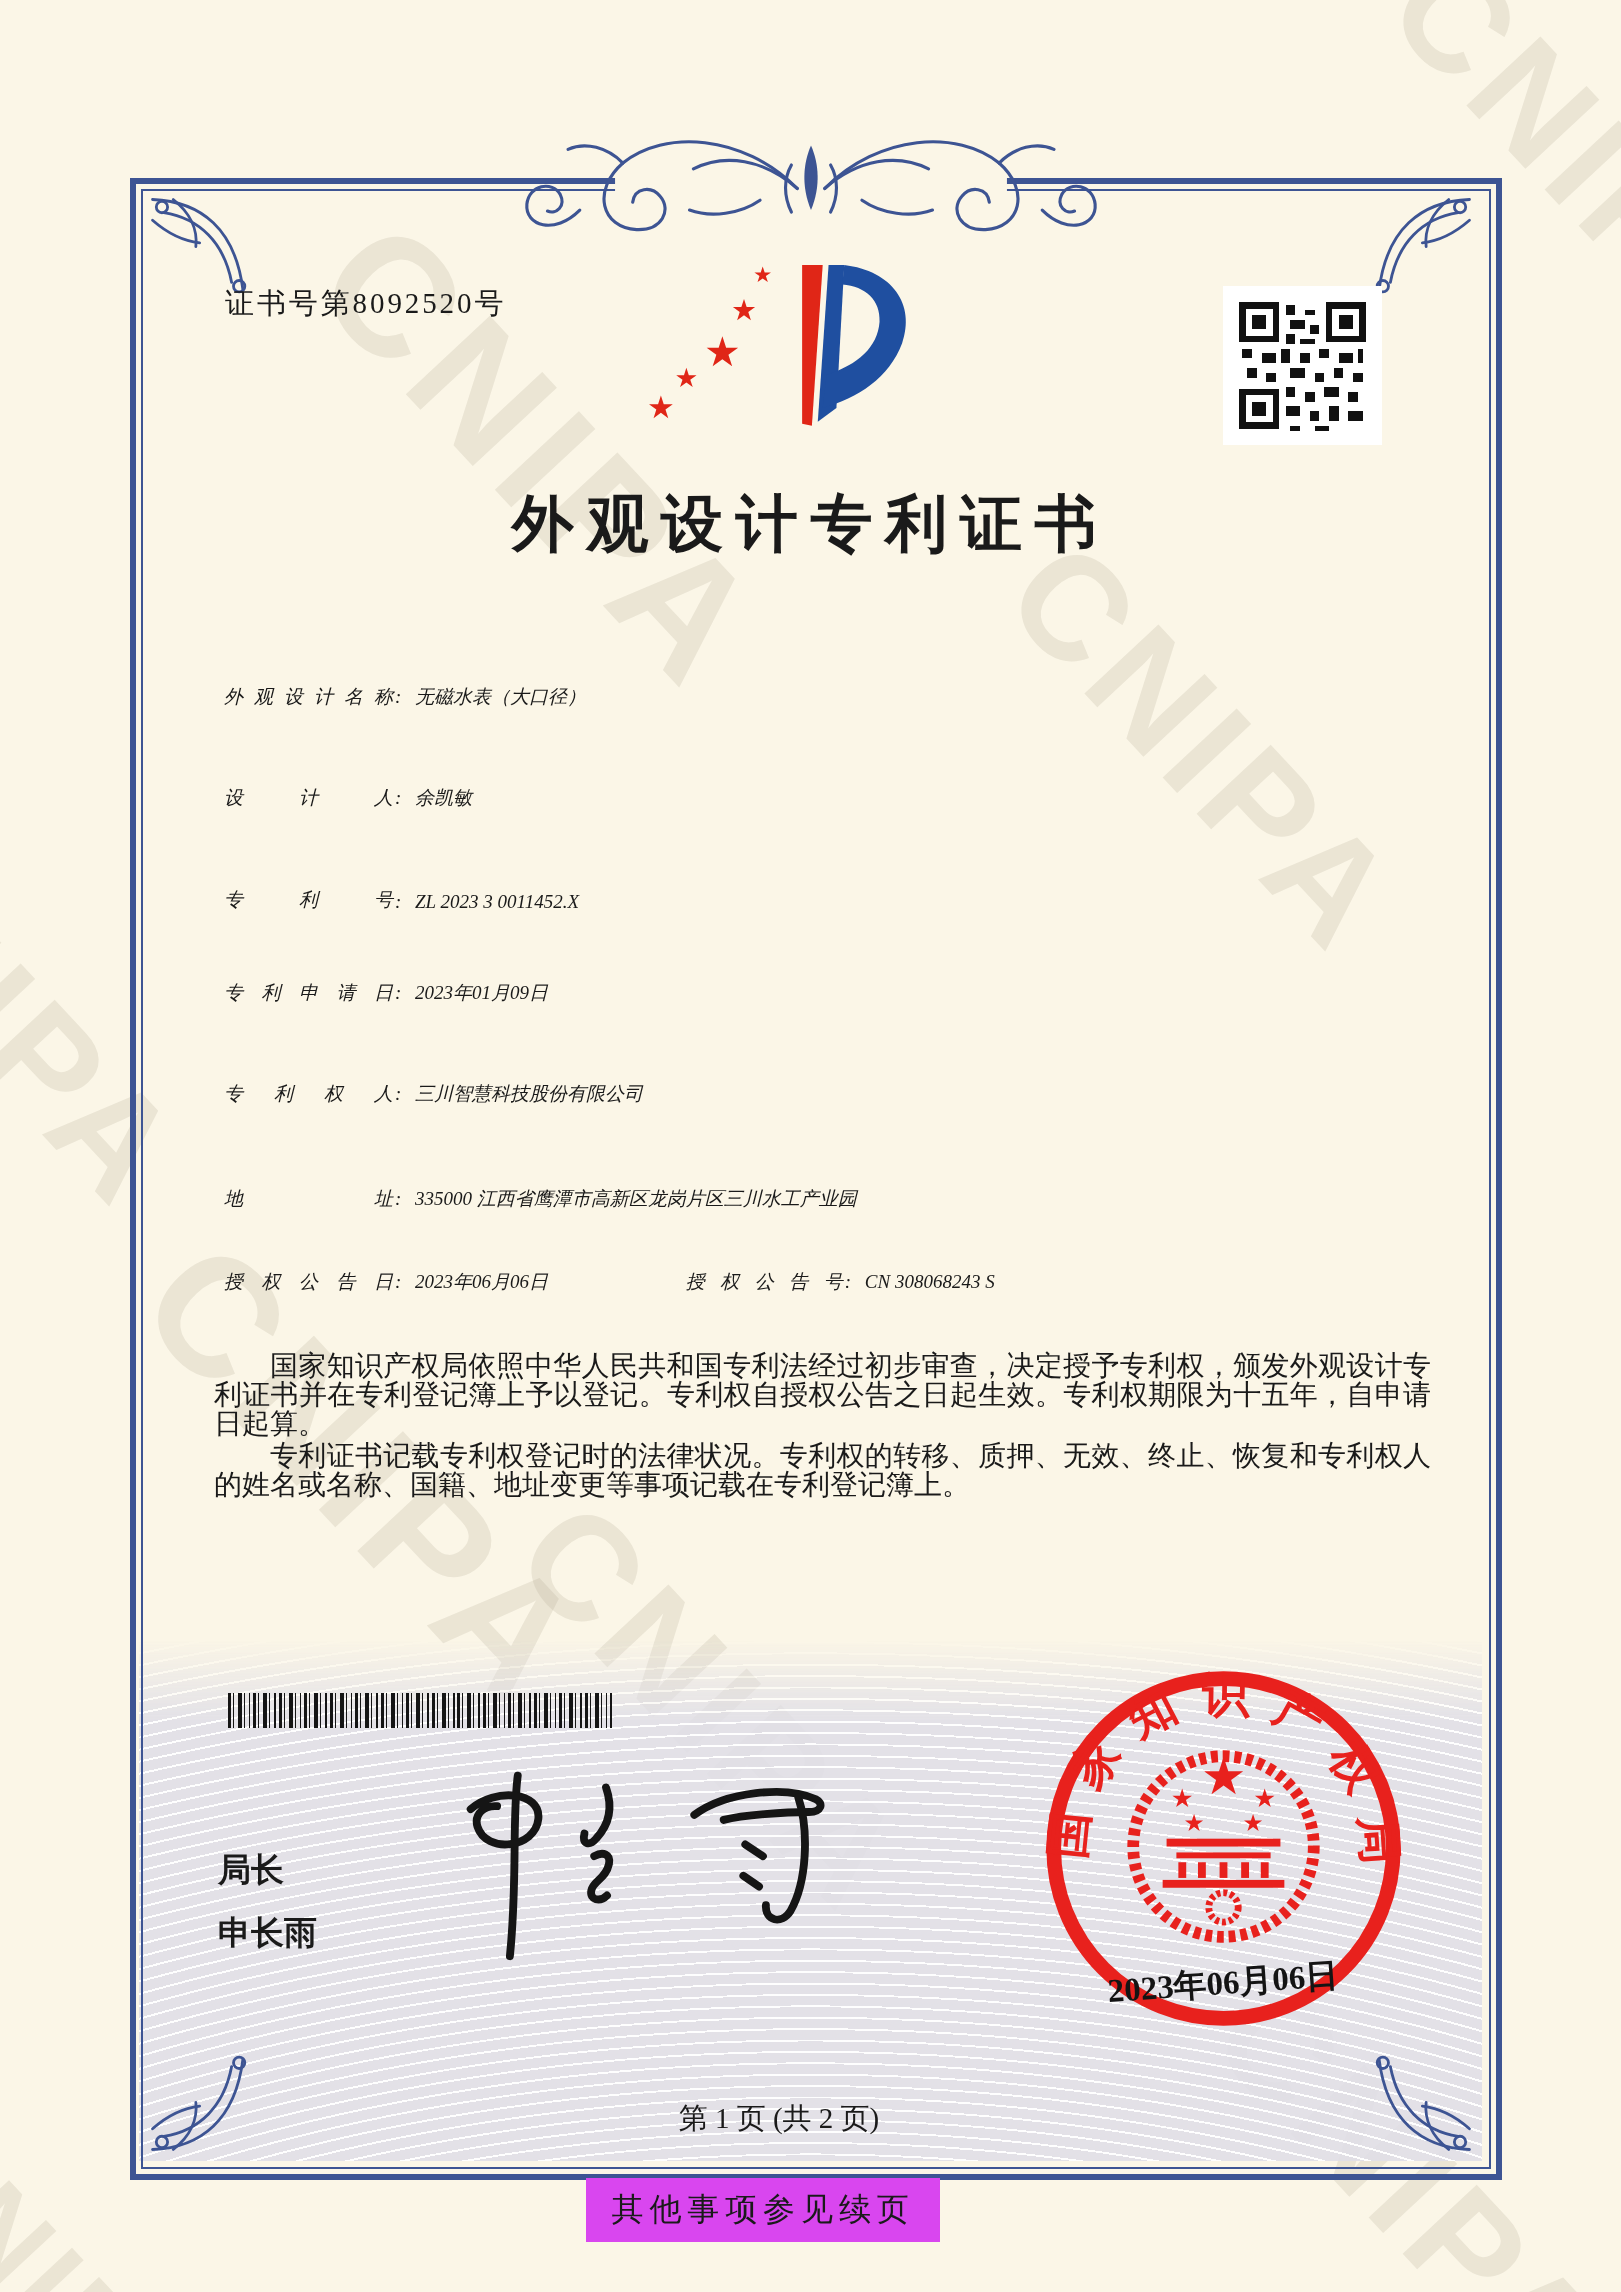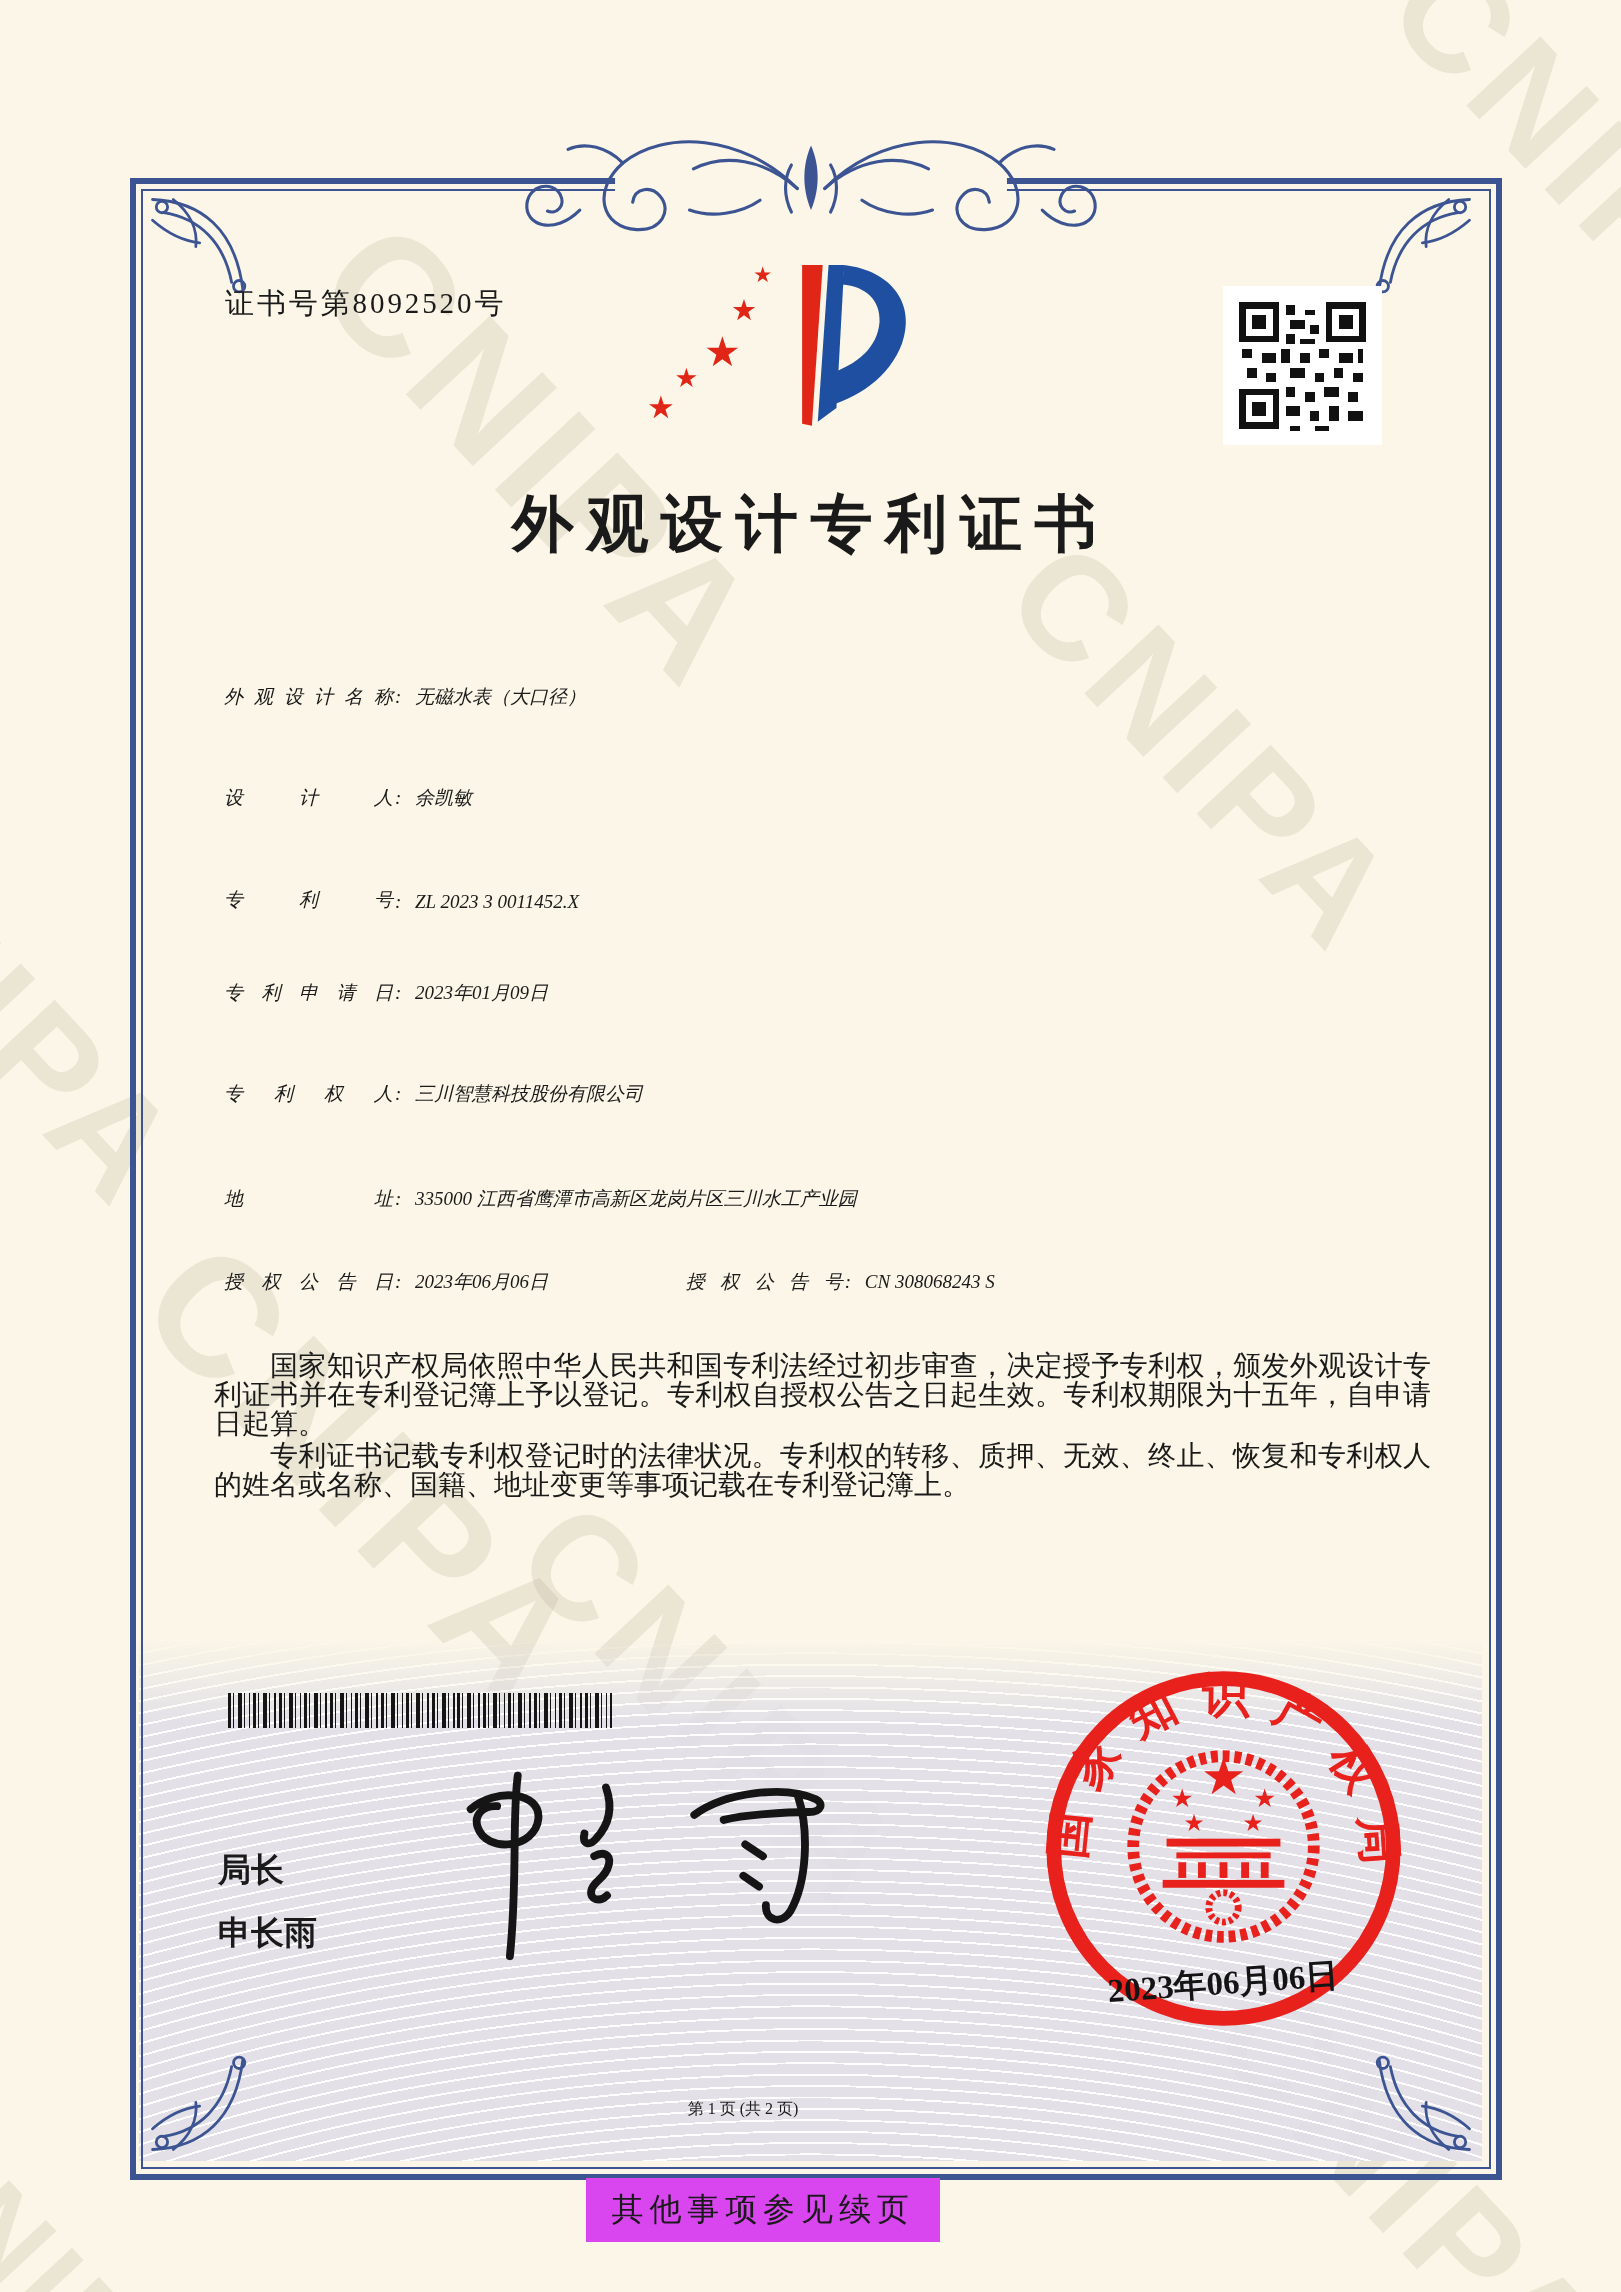--- a/index.html
+++ b/index.html
@@ -53,21 +53,21 @@
       #151515 0 2.9px,transparent 2.9px 4.9px,#151515 4.9px 5.9px,transparent 5.9px 9.8px,
       #151515 9.8px 13.7px,transparent 13.7px 15.7px,#151515 15.7px 16.7px,transparent 16.7px 20.6px,
       #151515 20.6px 22.5px,transparent 22.5px 25.5px);}
   .signer{position:absolute;left:218px;font-size:33px;font-weight:bold;z-index:4;
     font-family:Liberation Mono, monospace;}
   .signature{position:absolute;left:402px;top:1762px;z-index:4;}
   .seal{position:absolute;left:1039px;top:1664px;width:369px;height:369px;z-index:5;}
   .seal-date{position:absolute;left:39px;top:297px;width:290px;text-align:center;
     font-size:33px;color:#141414;transform:rotate(-4deg);font-weight:bold;}
   .page-info{position:absolute;left:0;width:1486px;top:2099px;text-align:center;
-    font-size:16px;z-index:4;}
+    font-size:29px;z-index:4;padding-left:36px;}
   .cont-note{position:absolute;left:586px;top:2178px;background:#d946ef;
     padding:9.8px 25.5px;font-size:32px;letter-spacing:5.9px;z-index:4;}
 </style>
 </head>
 <body>
 
 <div class="page">
 
   <div class="wm" style="left:1480px;top:-78px;font-size:147px;">CNIPA</div>
   <div class="wm" style="left:421px;top:186px;font-size:167px;">CNIPA</div>

